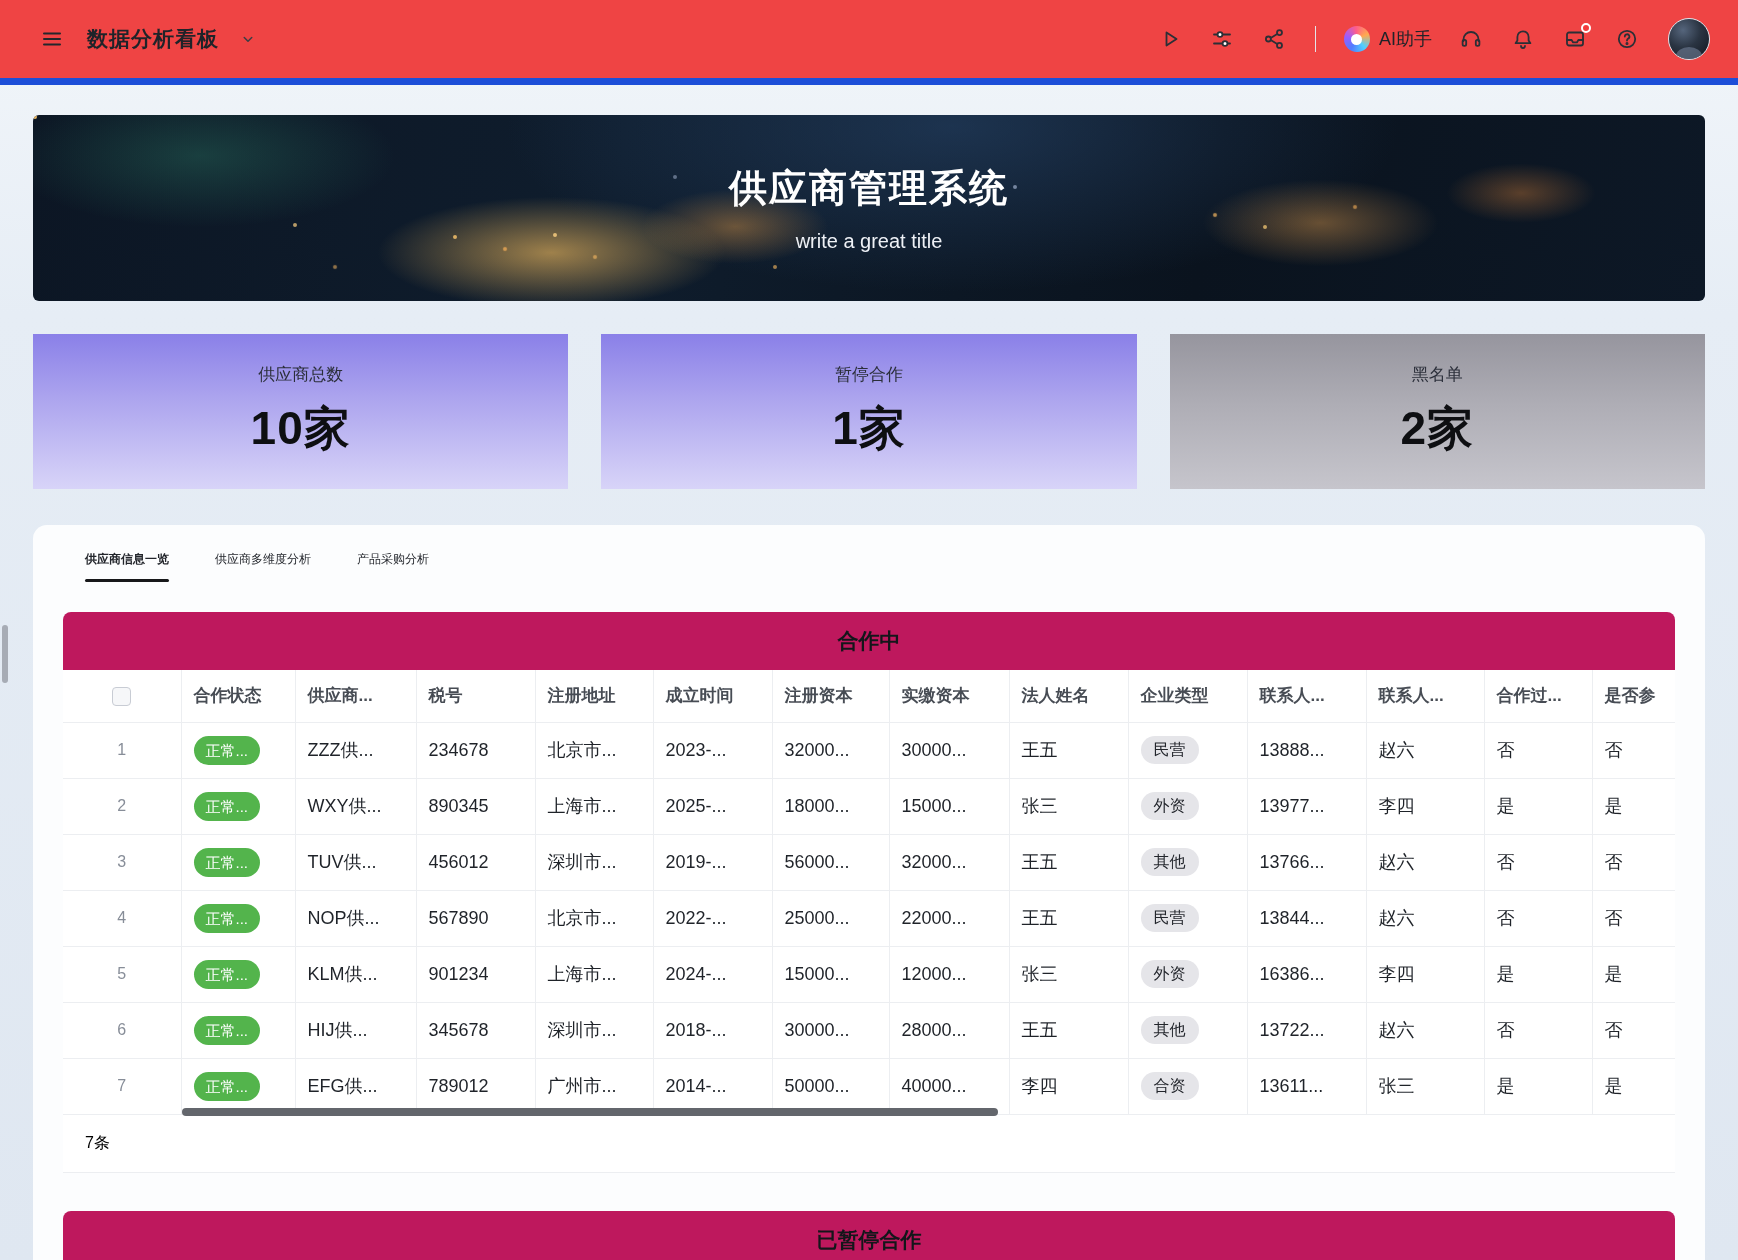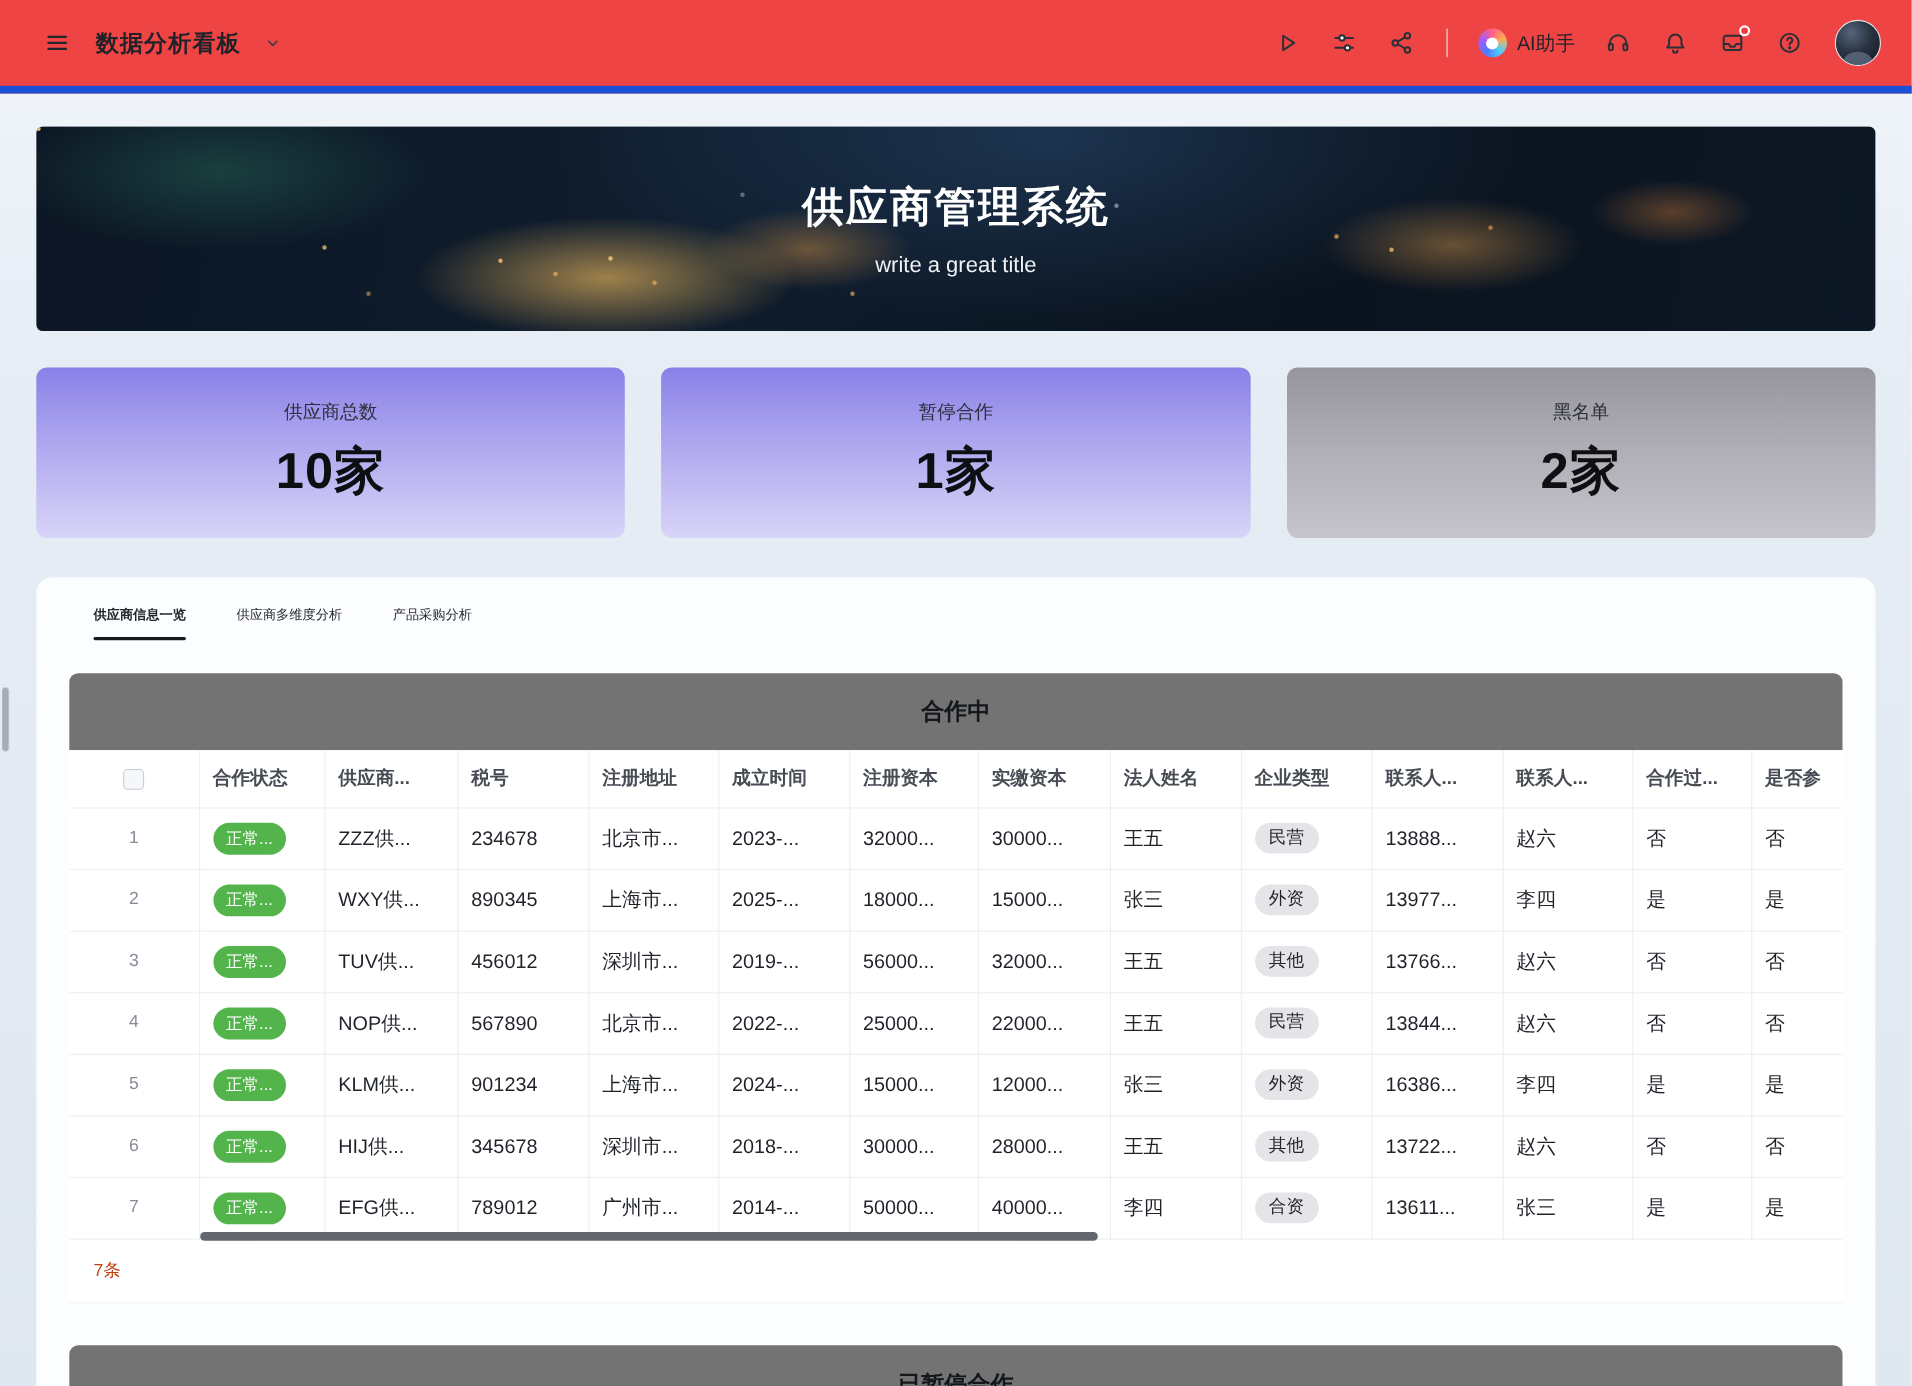--- a/index.html
+++ b/index.html
@@ -76,21 +76,21 @@
       1230px 110px 0 0 rgba(255,210,120,.7), 1320px 90px 1px 0 rgba(255,180,90,.6),
       260px 108px 0 0 rgba(255,210,130,.7), 300px 150px 1px 0 rgba(255,190,100,.55),
       980px 70px 0 0 rgba(210,225,255,.5), 640px 60px 0 0 rgba(210,225,255,.4);
   }
   .hero-title { color:#ffffff; font-size:38px; font-weight:bold; letter-spacing:2px; z-index:1; }
   .hero-subtitle { color:#eef1f6; font-size:20px; z-index:1; }
 
   
   .stats { display:flex; gap:33px; margin-top:33px; }
   .stat-card {
-    flex:1; height:155px; border-radius:10px; cursor:pointer;
+    flex:1; height:155px; border-radius:0; cursor:pointer;
     display:flex; flex-direction:column; align-items:center; justify-content:center; gap:12px;
   }
   .stat-card.purple { background:linear-gradient(180deg,#8a80e8 0%,#aba3ee 40%,#d8d4f8 100%); }
   .stat-card.gray   { background:linear-gradient(180deg,#96959e 0%,#aeadb5 45%,#c6c5cc 100%); }
   .stat-label { font-size:17px; color:#2b2f3a; }
   .stat-value { font-size:46px; font-weight:bold; color:#0e0f12; letter-spacing:1px; }
 
   
   .panel {
     margin-top:36px; background:#fcfdfe; border-radius:14px 14px 0 0;
@@ -101,21 +101,21 @@
   .tab { font-size:12px; color:#23262c; padding-bottom:14px; position:relative; cursor:pointer; }
   .tab.active { font-weight:bold; }
   .tab.active::after {
     content:""; position:absolute; left:0; right:0; bottom:0; height:3px;
     background:#17181a; border-radius:2px;
   }
 
   
   .table-card { margin-top:30px; }
   .group-header {
-    height:70px; background:#737373; border-radius:8px 8px 0 0;
+    height:58px; background:#be185d; border-radius:8px 8px 0 0;
     display:flex; align-items:center; justify-content:center;
     font-size:21px; font-weight:bold; color:#13161a;
   }
   .table-wrap { position:relative; background:#ffffff; overflow:hidden; }
   table { border-collapse:collapse; table-layout:fixed; width:1639px; background:#fff; }
   th, td {
     border-right:1px solid #eceef1; border-bottom:1px solid #eceef1;
     padding:0 12px; white-space:nowrap; overflow:hidden; text-align:left;
   }
   thead th { height:52px; font-size:17px; font-weight:bold; color:#474c54; background:#fff; }
@@ -127,21 +127,21 @@
     border-radius:4px; background:#f6f7f9; vertical-align:middle; cursor:pointer;
   }
   .badge-status {
     display:inline-block; background:#53b44c; color:#ffffff; font-size:15px;
     line-height:1; padding:7px 12px; border-radius:15px;
   }
   .badge-type {
     display:inline-block; background:#e5e5e9; color:#23262c; font-size:16px;
     line-height:1; padding:6px 13px; border-radius:15px;
   }
-  tfoot td { height:58px; font-size:16px; color:#c2410c; padding-left:22px; background:#fff; }
+  tfoot td { height:58px; font-size:16px; color:#000000; padding-left:22px; background:#fff; }
   .hscroll {
     position:absolute; left:119px; top:438px; width:816px; height:8px;
     background:#63666c; border-radius:4px; cursor:grab;
   }
   .next-group { margin-top:38px; }
   .vscroll {
     position:fixed; left:2px; top:625px; width:6px; height:58px;
     border-radius:3px; background:#a7acb5; cursor:grab;
   }
 </style>

